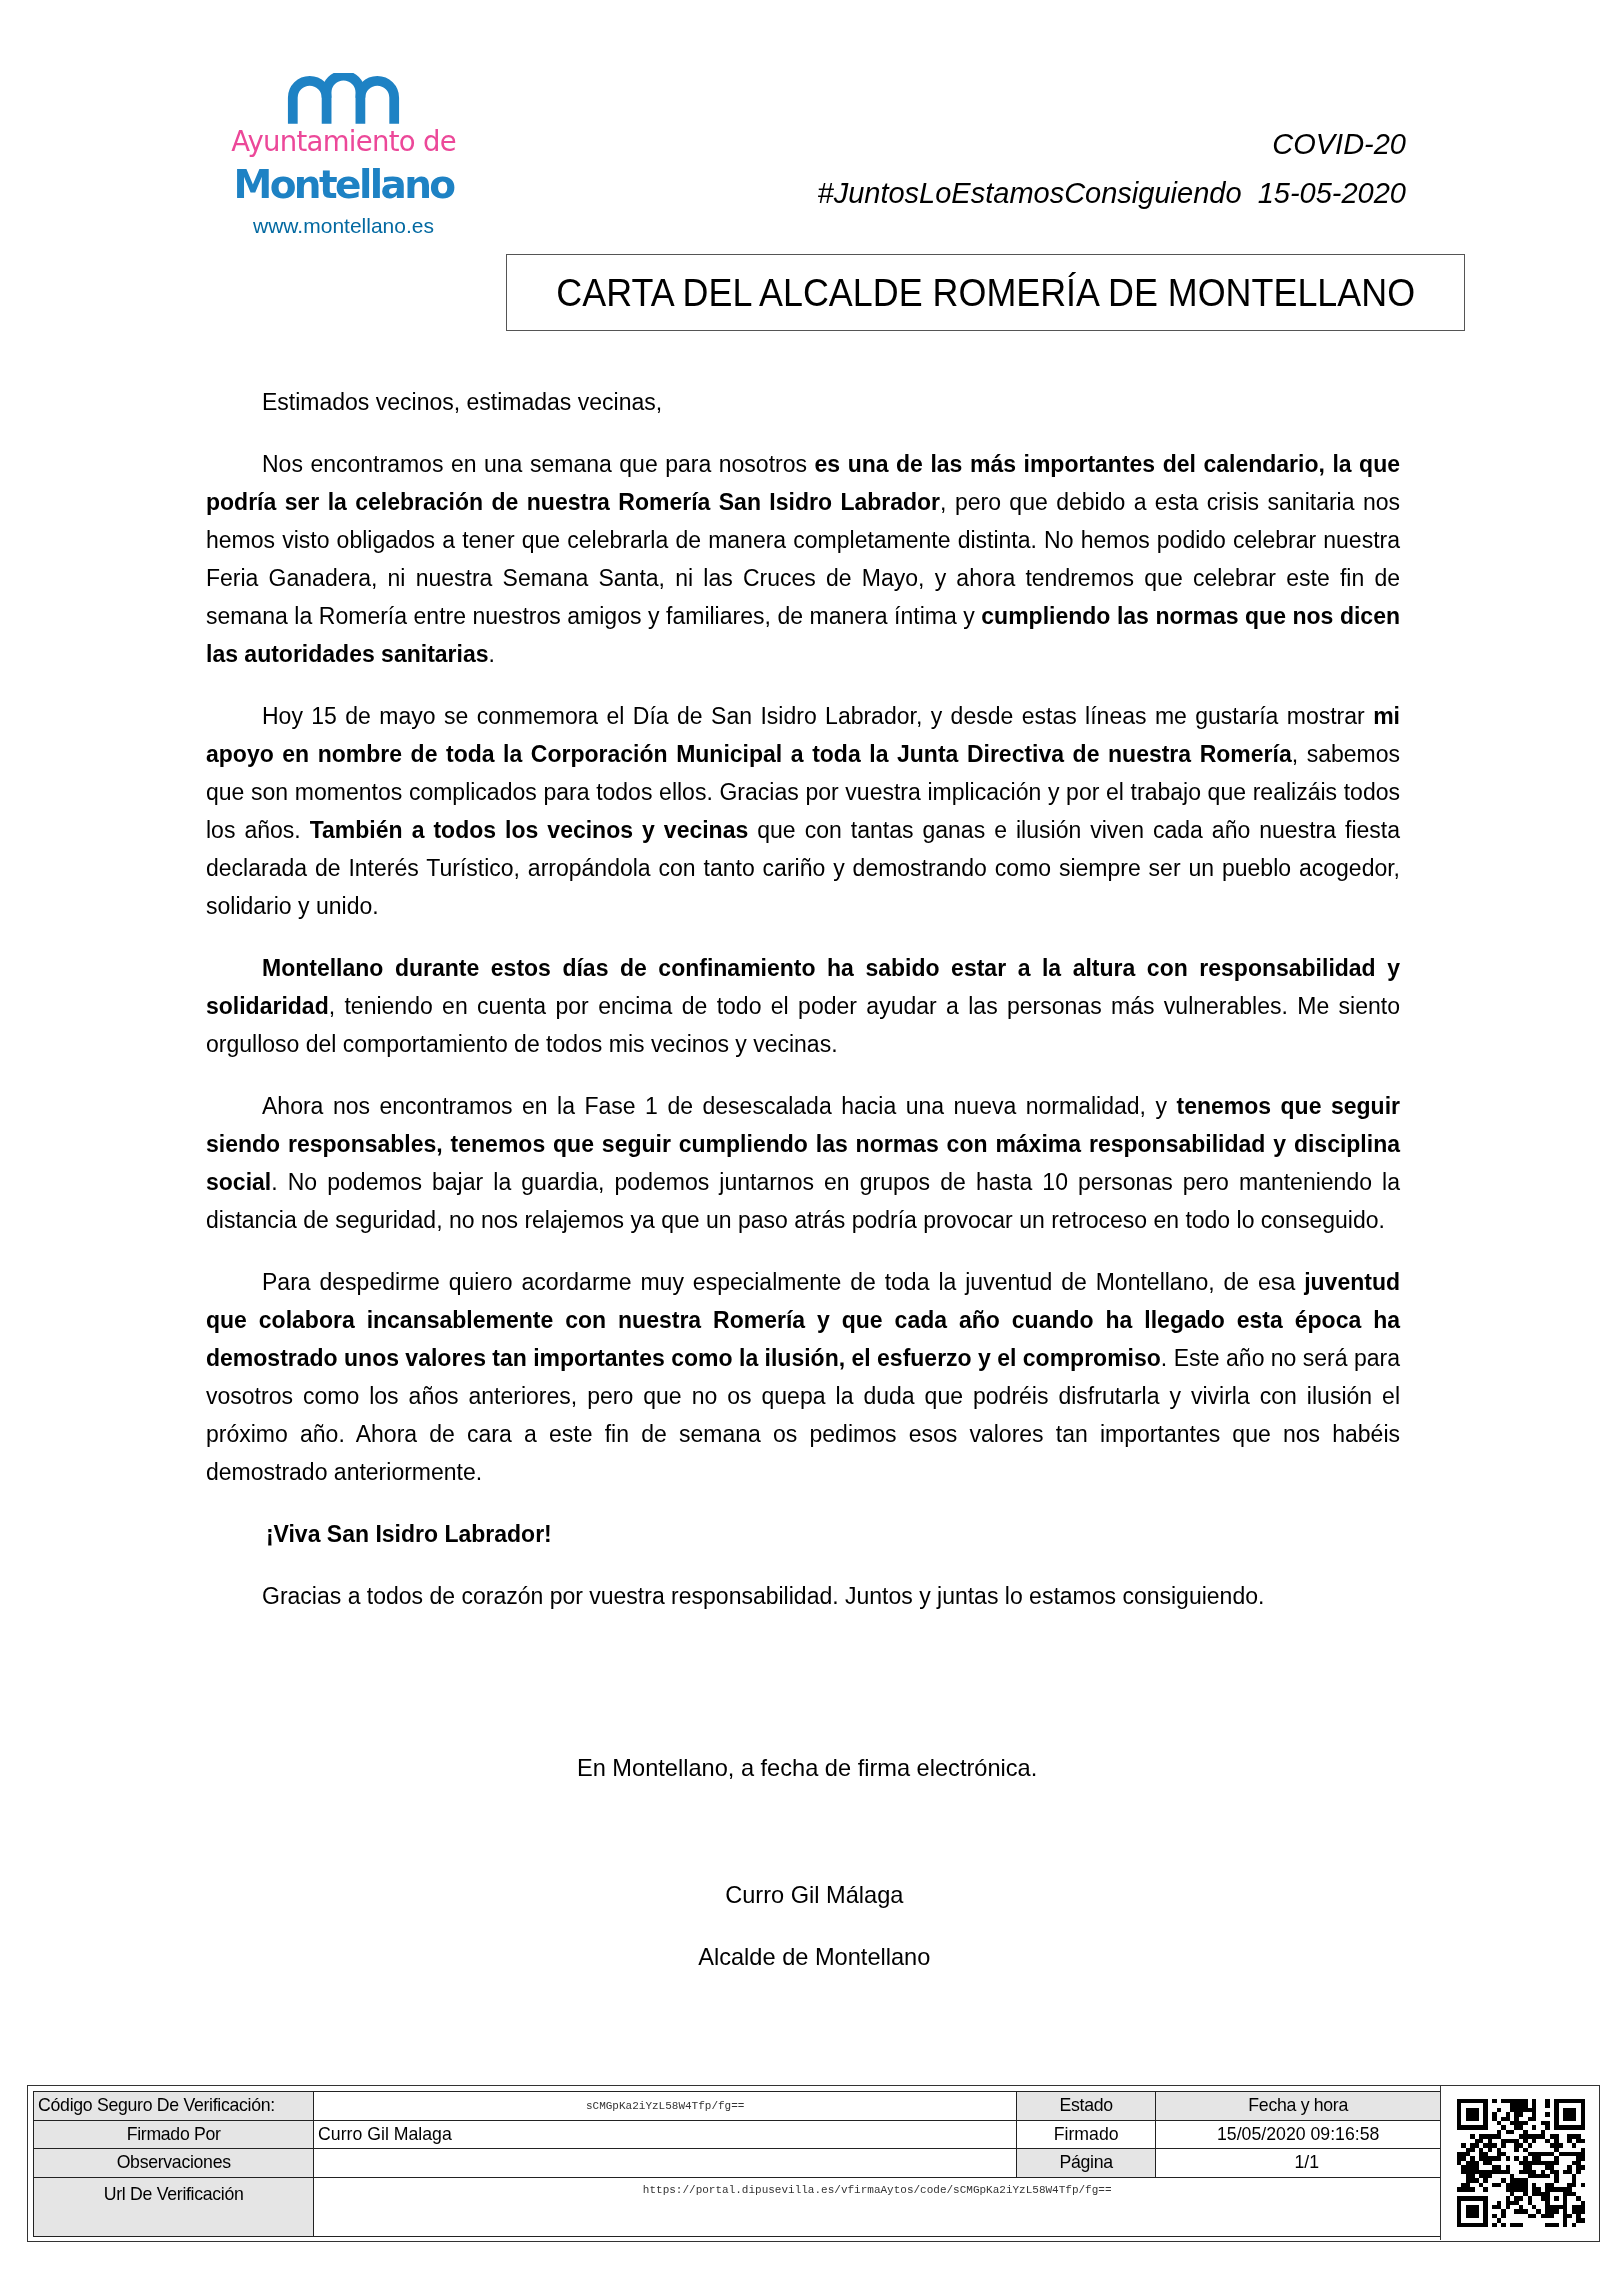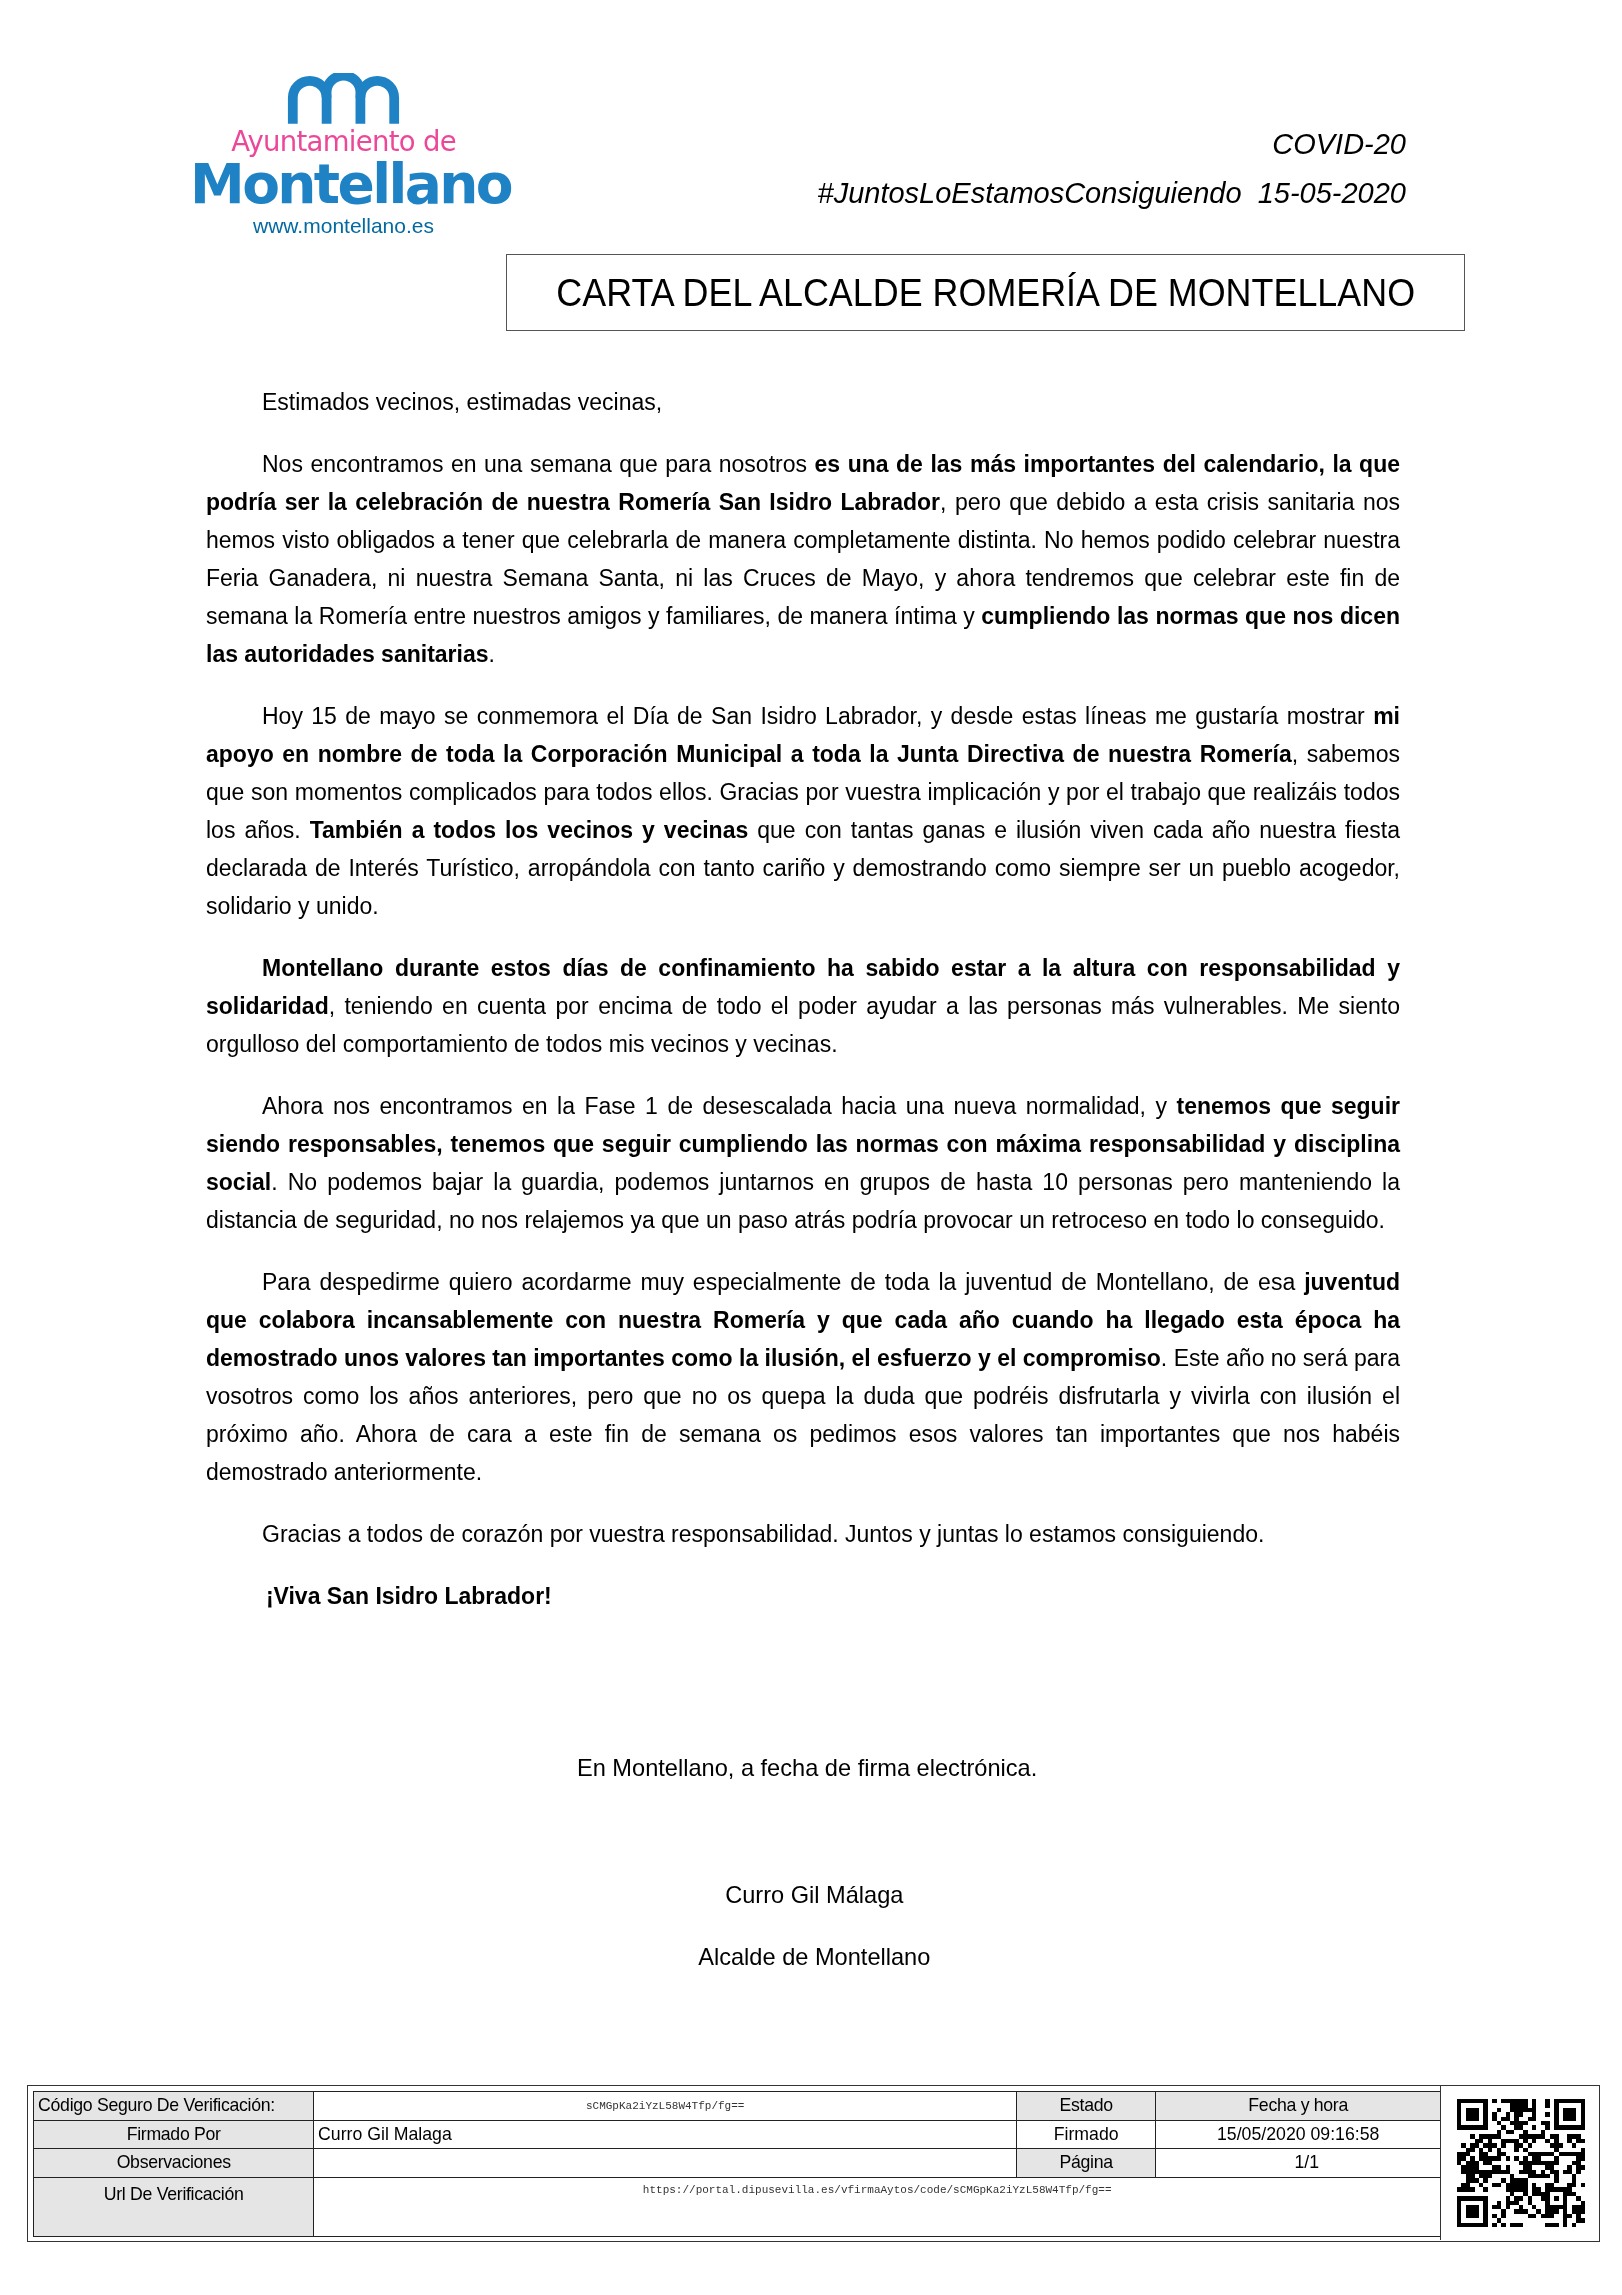--- a/index.html
+++ b/index.html
@@ -4,21 +4,21 @@
 <style>
   html, body { margin: 0; padding: 0; background: #ffffff; }
   body { width: 1622px; height: 2295px; position: relative; overflow: hidden;
          font-family: "Liberation Sans", sans-serif; color: #000; }
 
   
   .logo { position: absolute; left: 190px; top: 73px; width: 307px; height: 170px; text-align: center; }
   .logo svg.arches { display: block; margin: 0 auto; width: 113px; height: 52px; }
   .logo .l1 { font-family: "DejaVu Sans", sans-serif; font-size: 27.5px; color: #ec4899; letter-spacing: -0.7px;
               margin-top: 1.3px; line-height: 30px; }
-  .logo .l2 { font-family: "DejaVu Sans", sans-serif; font-weight: bold; font-size: 55px; color: #1e82c4;
+  .logo .l2 { font-family: "DejaVu Sans", sans-serif; font-weight: bold; font-size: 39px; color: #1e82c4;
               letter-spacing: -2.6px; line-height: 59px; margin-top: -1.3px; }
   .logo .l3 { font-family: "Liberation Sans", sans-serif; font-size: 21px; color: #0369a1; line-height: 23.6px; }
 
   .hdr-right { position: absolute; right: 216px; text-align: right; font-style: italic;
                font-family: "Liberation Sans", sans-serif; font-size: 29px; color: #000; }
   .hdr-covid { top: 128px; }
   .hdr-tag { top: 177px; }
 
   .title-box { position: absolute; left: 506px; top: 254px; width: 959px; height: 77px;
                border: 1.3px solid #555; box-sizing: border-box; display: flex; align-items: center; justify-content: center; }
@@ -71,22 +71,22 @@
 
 <div class="body">
   <p style="margin-bottom:24px;">Estimados vecinos, estimadas vecinas,</p>
   <div id="paras">
       <p><span>Nos encontramos en una semana que para nosotros </span><b>es una de las más importantes del calendario, la que podría ser la celebración de nuestra Romería San Isidro Labrador</b><span>, pero que debido a esta crisis sanitaria  nos hemos visto obligados a tener que celebrarla de manera completamente distinta. No hemos podido celebrar nuestra Feria Ganadera, ni nuestra Semana Santa, ni las Cruces de Mayo, y ahora tendremos que celebrar este fin de semana la Romería entre nuestros amigos y familiares, de manera íntima y </span><b>cumpliendo las normas que nos dicen las autoridades sanitarias</b><span>.</span></p>
       <p><span>Hoy 15 de mayo se conmemora el Día de San Isidro Labrador, y desde estas líneas me gustaría mostrar </span><b>mi apoyo en nombre de toda la Corporación Municipal a toda la Junta Directiva de nuestra Romería</b><span>, sabemos que son momentos complicados para todos ellos. Gracias por vuestra implicación y por el trabajo que realizáis todos los años. </span><b>También a todos los vecinos y vecinas</b><span> que con tantas ganas e ilusión viven cada año nuestra fiesta declarada de Interés Turístico, arropándola con tanto cariño y demostrando como siempre ser un pueblo acogedor, solidario y unido.</span></p>
       <p><b>Montellano durante estos días de confinamiento ha sabido estar a la altura con responsabilidad y solidaridad</b><span>, teniendo en cuenta por encima de todo el poder ayudar a las personas más vulnerables. Me siento orgulloso del comportamiento de todos mis vecinos y vecinas.</span></p>
       <p><span>Ahora nos encontramos en la Fase 1 de desescalada hacia una nueva normalidad, y </span><b>tenemos que seguir siendo responsables, tenemos que seguir cumpliendo las normas con máxima responsabilidad y disciplina social</b><span>. No podemos bajar la guardia, podemos juntarnos en grupos de hasta 10 personas pero manteniendo la distancia de seguridad, no nos relajemos ya que un paso atrás podría provocar un retroceso en todo lo conseguido.</span></p>
       <p><span>Para despedirme quiero acordarme muy especialmente de toda la juventud de Montellano, de esa </span><b>juventud que colabora incansablemente con nuestra Romería y que cada año cuando ha llegado esta época ha demostrado unos valores tan importantes como la ilusión, el esfuerzo y el compromiso</b><span>. Este año no será para vosotros como los años anteriores, pero que no os quepa la duda que podréis disfrutarla y vivirla con ilusión el próximo año. Ahora de cara a este fin de semana os pedimos esos valores tan importantes que nos habéis demostrado anteriormente.</span></p>
     </div>
+  <p style="text-align:left;"><b style="margin-left:3.9px;">¡Viva San Isidro Labrador!</b></p>
   <p style="text-align:left;">Gracias a todos de corazón por vuestra responsabilidad. Juntos y juntas lo estamos consiguiendo.</p>
-  <p style="text-align:left;"><b style="margin-left:3.9px;">¡Viva San Isidro Labrador!</b></p>
 </div>
 
 <div class="closing c1">En Montellano, a fecha de firma electrónica.</div>
 <div class="closing c2">Curro Gil Málaga</div>
 <div class="closing c3">Alcalde de Montellano</div>
 
 <div class="vbox">
   <table class="vtable">
     <colgroup>
       <col style="width:280px">

